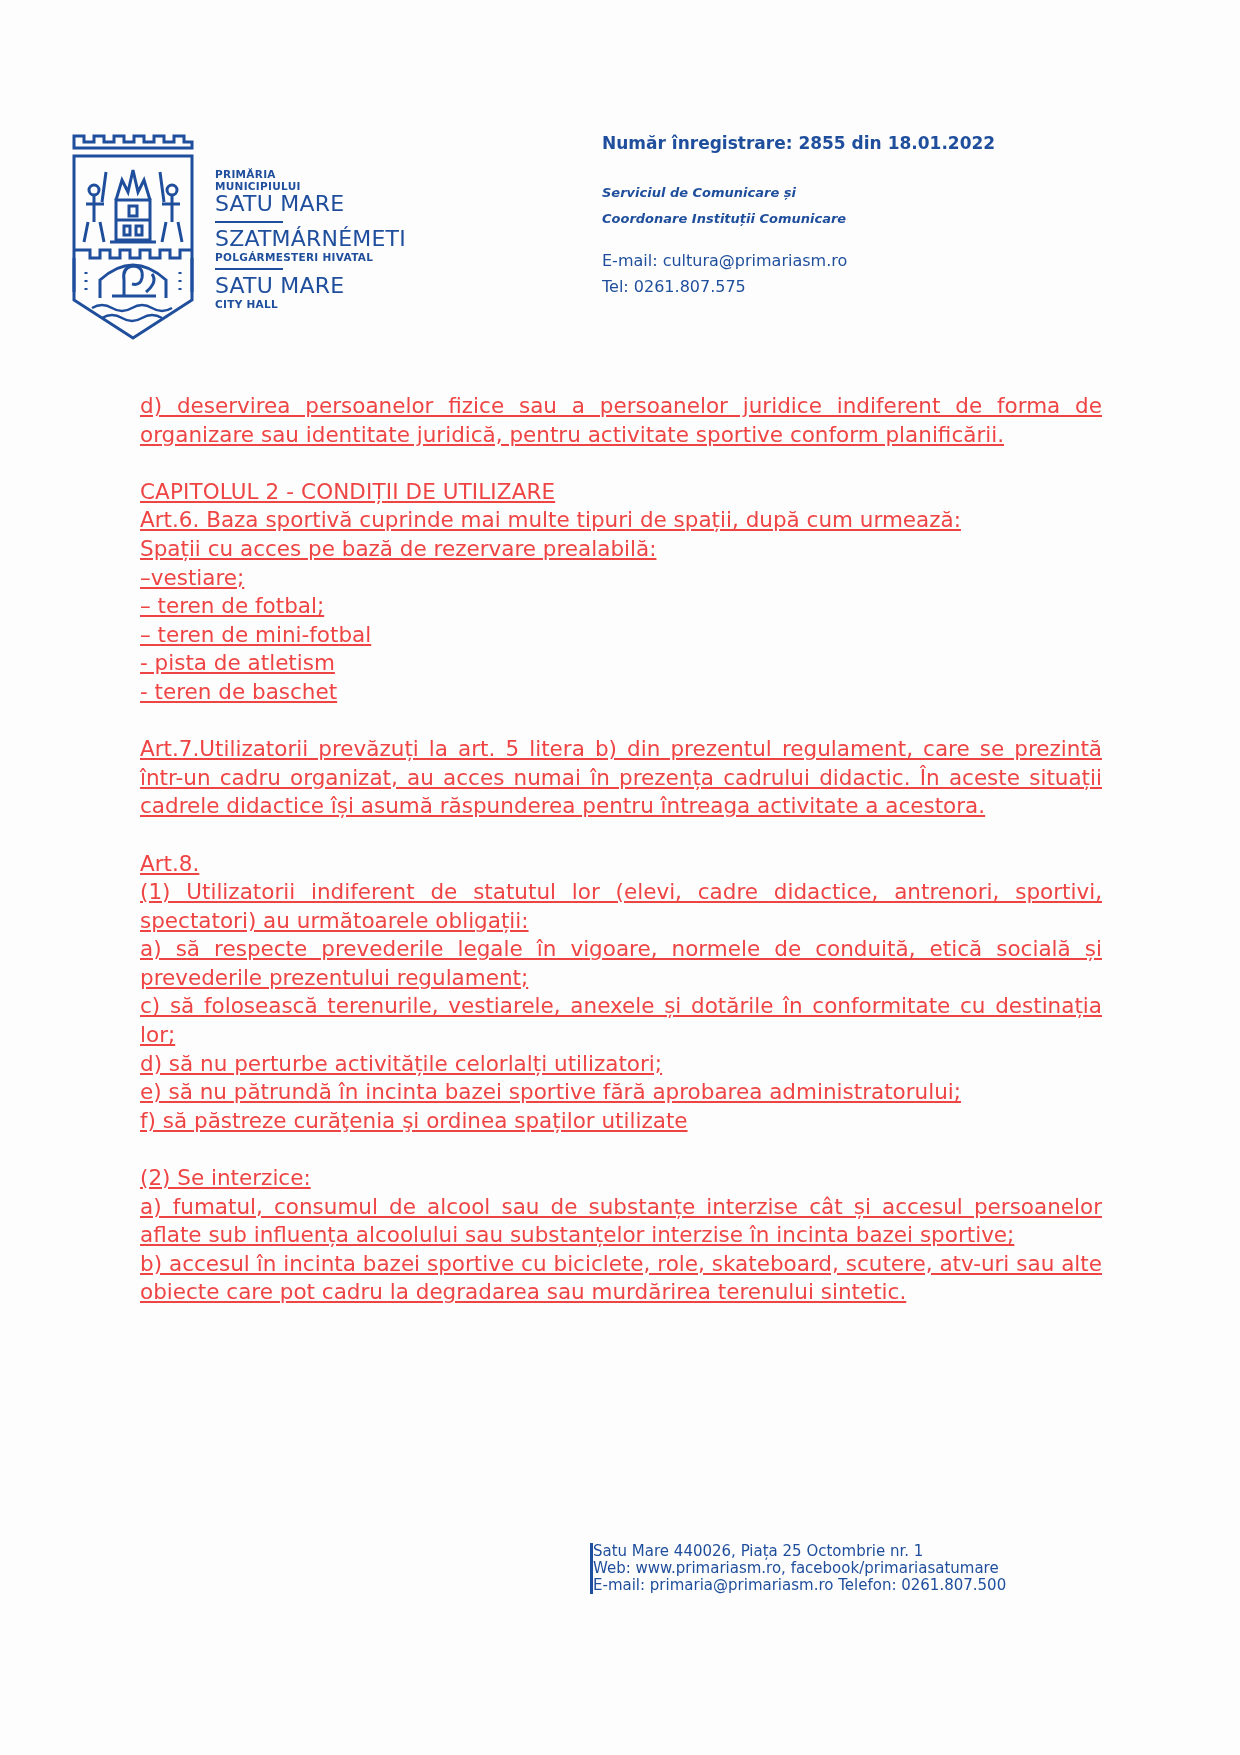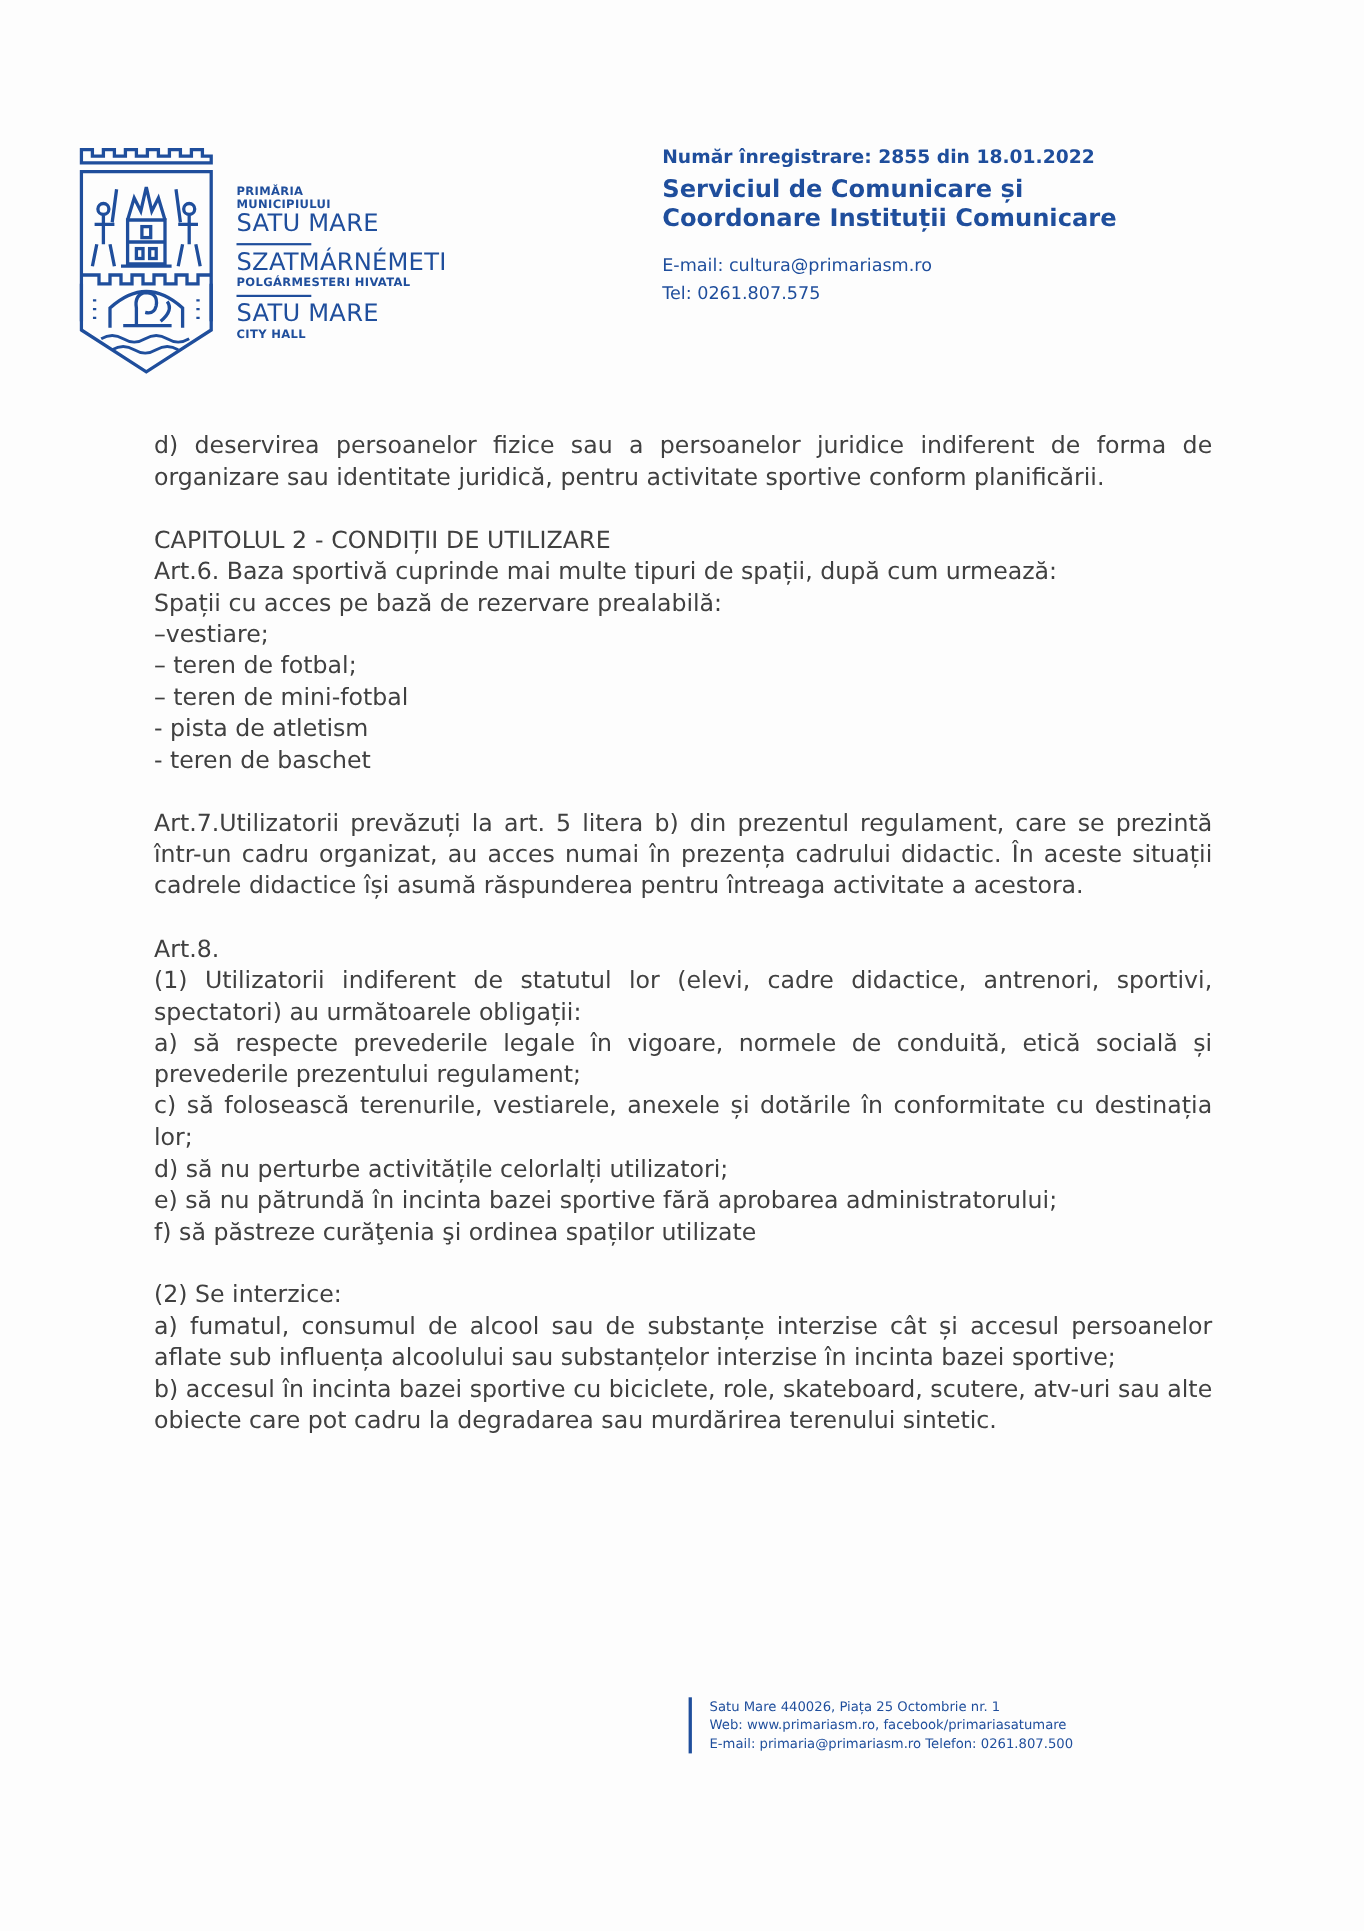--- a/index.html
+++ b/index.html
@@ -9,32 +9,32 @@
     
     .logo { position: absolute; left: 72px; top: 132px; width: 122px; height: 210px; }
     .logo svg { width: 100%; height: 100%; display: block; }
     .brand { position: absolute; left: 215px; top: 168px; color: #1f4e9c; }
     .brand .small-bold { font-family: "DejaVu Sans", sans-serif; font-weight: bold; font-size: 10.5px; line-height: 12px; letter-spacing: 0.3px; }
     .brand .big { font-family: "DejaVu Sans", sans-serif; font-weight: normal; font-size: 22px; line-height: 24px; letter-spacing: 0.2px; }
     .brand .rule { width: 68px; height: 2px; background: #1f4e9c; margin: 5px 0 4px 0; }
 
     .reg { position: absolute; left: 602px; top: 132px; color: #1f4e9c; font-family: "DejaVu Sans", sans-serif; }
     .reg .reg-number { font-weight: bold; font-size: 17px; line-height: 22px; }
-    .reg .service { font-weight: bold; font-size: 22px; line-height: 26px; margin-top: 6px; }
+    .reg .service { font-weight: bold; font-size: 13px; line-height: 26px; margin-top: 26px; font-style: italic; }
     .reg .contact { font-size: 16px; line-height: 26px; margin-top: 16px; }
 
     
-    .content { position: absolute; left: 140px; top: 392px; width: 962px; font-family: "DejaVu Sans", sans-serif; font-size: 21.5px; line-height: 28.6px; color: #404040; }
+    .content { position: absolute; left: 140px; top: 392px; width: 962px; font-family: "DejaVu Sans", sans-serif; font-size: 21.5px; line-height: 28.6px; color: #ef4444; text-decoration: underline; }
     .content p { margin: 0; }
     .justify { text-align: justify; text-align-last: left; }
     .spacer { height: 28.6px; }
     .heading { font-weight: normal; letter-spacing: 0.1px; }
 
     
-    .footer { position: absolute; left: 626px; top: 1543px; border-left: 3px solid #1f4e9c; padding-left: 16px; color: #1f4e9c; font-family: "DejaVu Sans", sans-serif; font-size: 12px; line-height: 17px; }
+    .footer { position: absolute; left: 590px; top: 1543px; border-left: 3px solid #1f4e9c; padding-left: 0; color: #1f4e9c; font-family: "DejaVu Sans", sans-serif; font-size: 15px; line-height: 17px; }
   </style>
 </head>
 <body>
 
 <div class="page">
 
   <div class="logo">
     <svg viewBox="0 0 122 210" fill="none" stroke="#1f4e9c" stroke-width="3">
 
       <path d="M2 16 V4 H12 V10 H22 V4 H32 V10 H42 V4 H52 V10 H62 V4 H72 V10 H82 V4 H92 V10 H102 V4 H112 V10 H120 V16 Z"></path>

